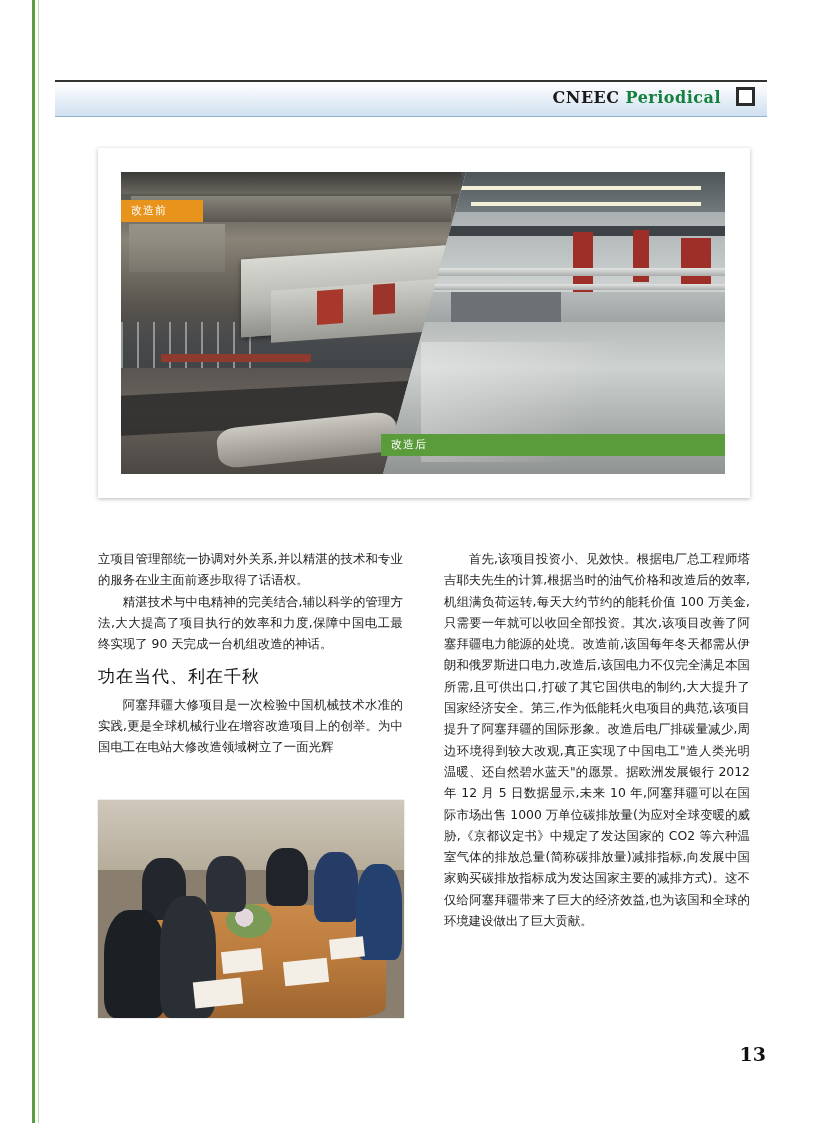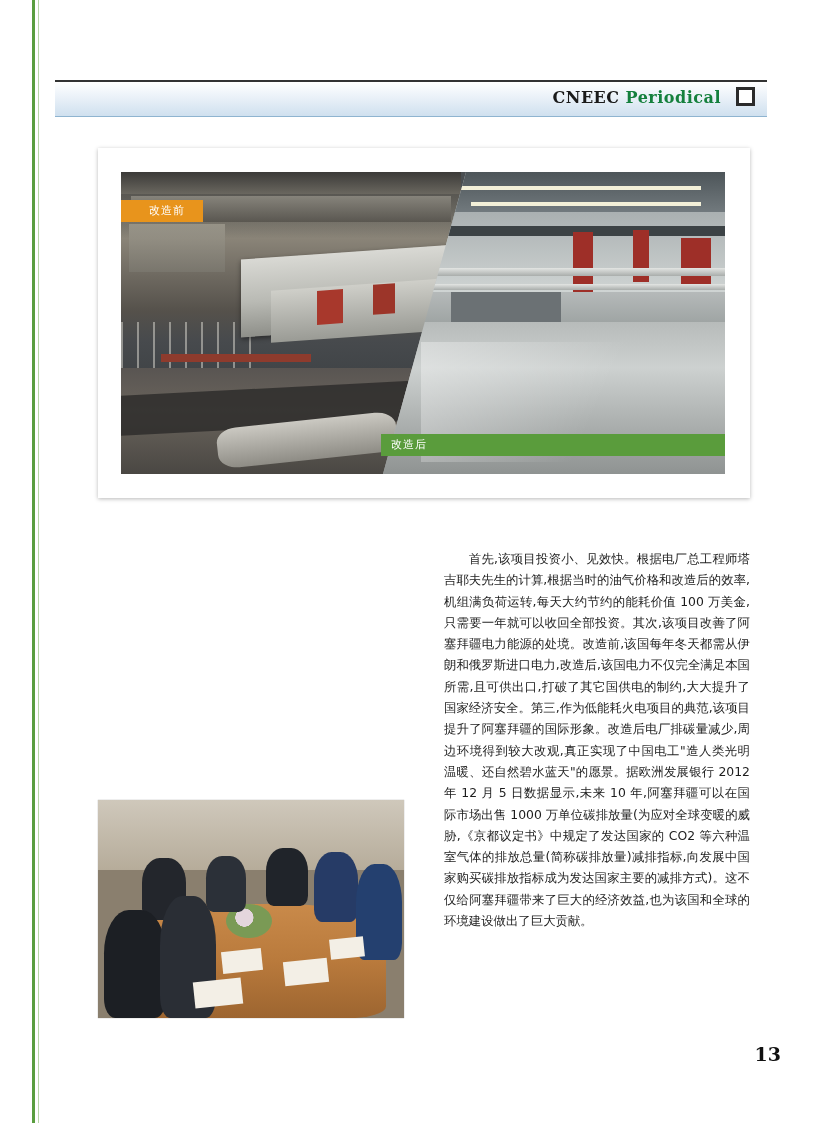--- a/index.html
+++ b/index.html
@@ -267,21 +267,21 @@
   .label-before {
     position: absolute;
     left: 0px;
     top: 28px;
     width: 82px;
     height: 22px;
     background: #e8941c;
     color: #ffffff;
     font-size: 11px;
     line-height: 22px;
-    padding-left: 28px;
+    padding-left: 10px;
     box-sizing: border-box;
     letter-spacing: 1px;
   }
   .label-after {
     position: absolute;
     left: 260px;
     top: 262px;
     width: 344px;
     height: 22px;
     background: #5a9c3c;
@@ -361,21 +361,21 @@
   .pm-flower {
     position: absolute;
     left: 128px; top: 104px; width: 46px; height: 34px;
     background: radial-gradient(circle at 40% 40%, #e4d6dd 0 26%, #7a9a55 27% 100%);
     border-radius: 50%;
   }
 
   
   .page-number {
     position: absolute;
-    right: 46px;
+    right: 61px;
     bottom: 58px;
     font-family: "DejaVu Serif", "Liberation Serif", serif;
     font-size: 19px;
     font-weight: bold;
     color: #111111;
   }
 </style>
 </head>
 <body>
 
@@ -424,20 +424,26 @@
         <div class="pa-dark" style="left:330px; top:120px; width:110px; height:34px; background:#6b7174;"></div>
         <div class="pa-floor"></div>
         <div class="pa-floorshine"></div>
       </div>
 
       <div class="label-before">改造前</div>
       <div class="label-after">改造后</div>
     </div>
   </div>
 
+  <div class="col col-left">
+    <p class="para noindent">立项目管理部统一协调对外关系,并以精湛的技术和专业的服务在业主面前逐步取得了话语权。</p>
+    <p class="para">精湛技术与中电精神的完美结合,辅以科学的管理方法,大大提高了项目执行的效率和力度,保障中国电工最终实现了 90 天完成一台机组改造的神话。</p>
+    <h2 class="subhead">功在当代、利在千秋</h2>
+    <p class="para">阿塞拜疆大修项目是一次检验中国机械技术水准的实践,更是全球机械行业在增容改造项目上的创举。为中国电工在电站大修改造领域树立了一面光辉</p>
+  </div>
 
   <div class="col col-right">
     <p class="para">首先,该项目投资小、见效快。根据电厂总工程师塔吉耶夫先生的计算,根据当时的油气价格和改造后的效率,机组满负荷运转,每天大约节约的能耗价值 100 万美金,只需要一年就可以收回全部投资。其次,该项目改善了阿塞拜疆电力能源的处境。改造前,该国每年冬天都需从伊朗和俄罗斯进口电力,改造后,该国电力不仅完全满足本国所需,且可供出口,打破了其它国供电的制约,大大提升了国家经济安全。第三,作为低能耗火电项目的典范,该项目提升了阿塞拜疆的国际形象。改造后电厂排碳量减少,周边环境得到较大改观,真正实现了中国电工"造人类光明温暖、还自然碧水蓝天"的愿景。据欧洲发展银行 2012 年 12 月 5 日数据显示,未来 10 年,阿塞拜疆可以在国际市场出售 1000 万单位碳排放量(为应对全球变暖的威胁,《京都议定书》中规定了发达国家的 CO2 等六种温室气体的排放总量(简称碳排放量)减排指标,向发展中国家购买碳排放指标成为发达国家主要的减排方式)。这不仅给阿塞拜疆带来了巨大的经济效益,也为该国和全球的环境建设做出了巨大贡献。</p>
   </div>
 
   <div class="photo-meeting">
     <div class="pm-wall"></div>
     <div class="pm-table"></div>
     <div class="pm-flower"></div>
 

